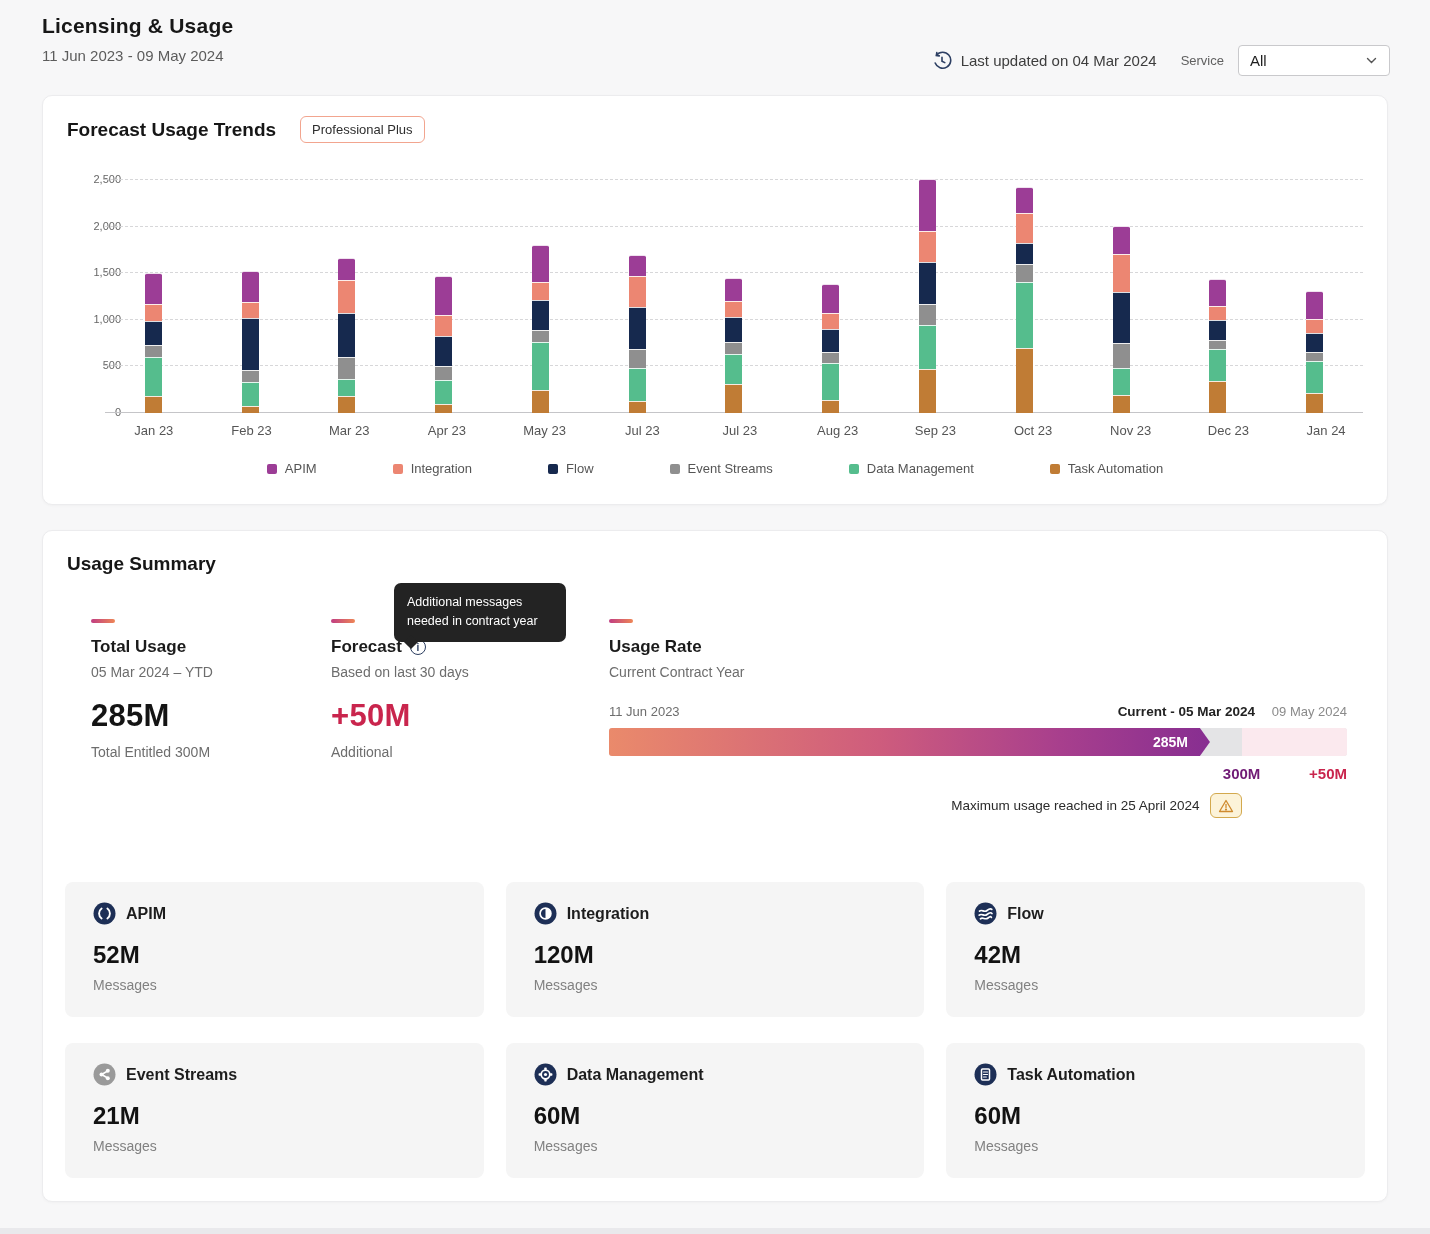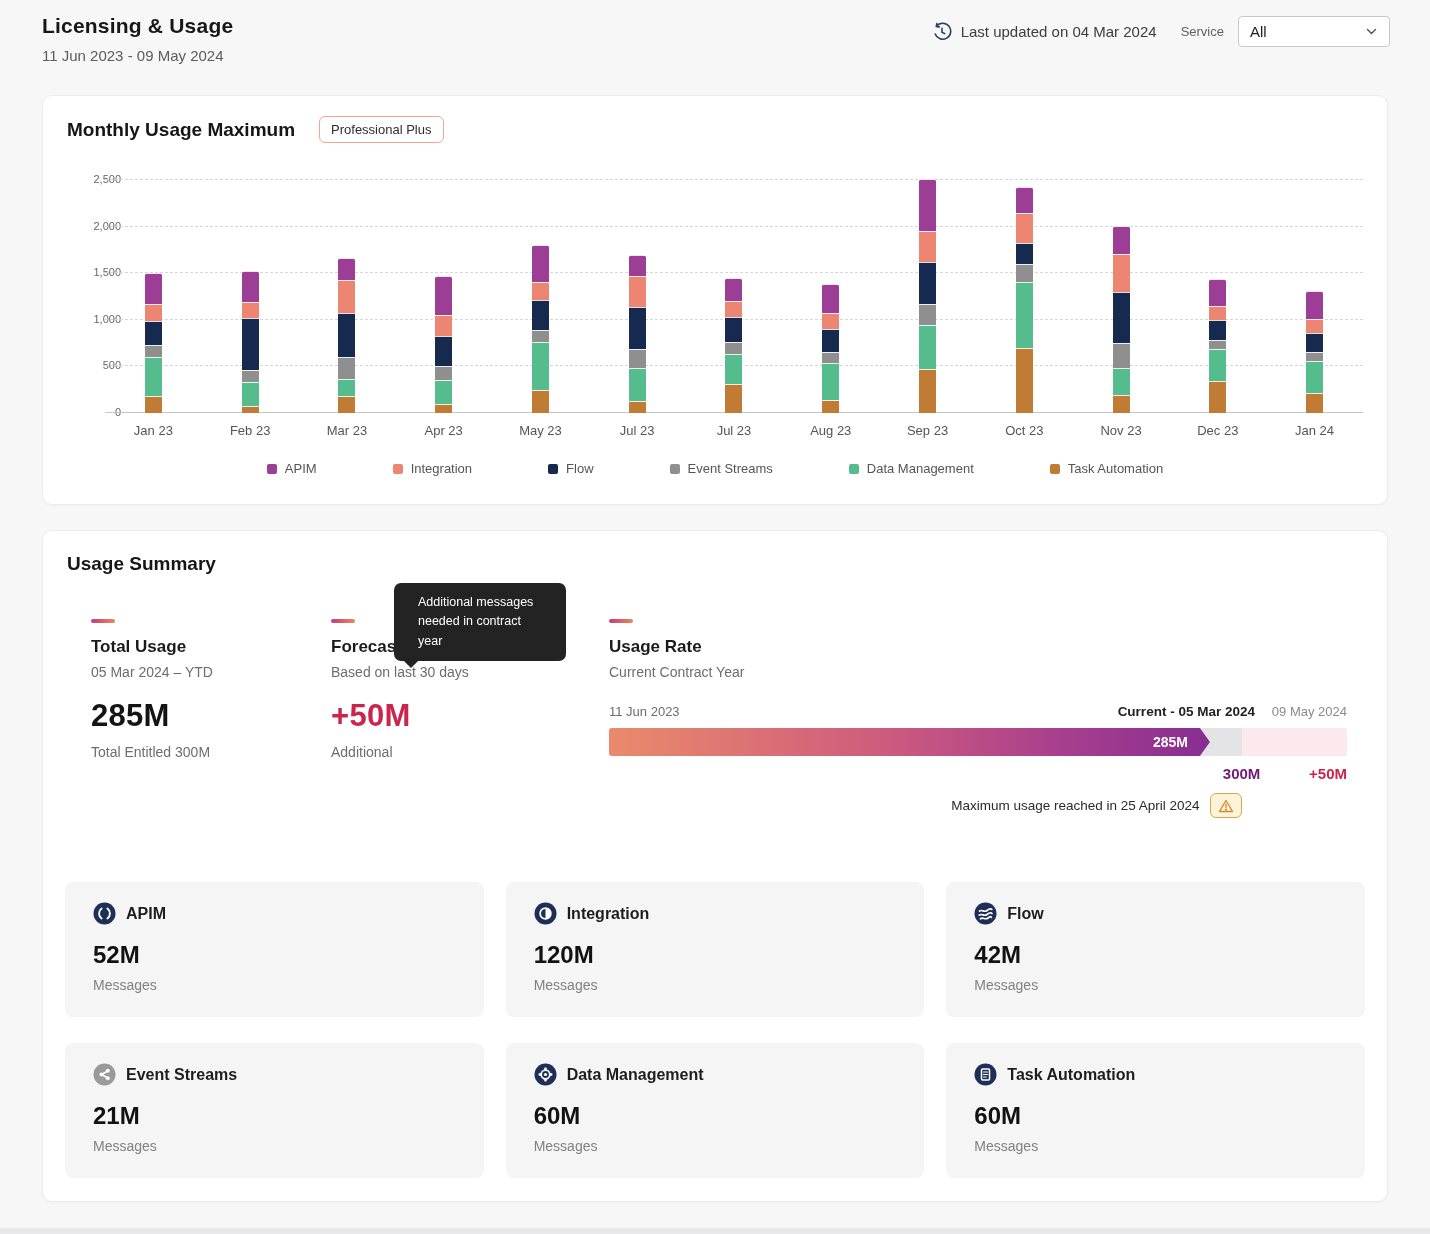--- a/index.html
+++ b/index.html
@@ -13,21 +13,21 @@
   }
   .card {
     position:absolute; left:42px; width:1346px;
     background:#fff; border:1px solid #ececee; border-radius:10px;
     box-shadow:0 1px 3px rgba(0,0,0,.03);
   }
   
   .page-header { position:absolute; left:42px; top:14px; }
   .page-title { font-size:21px; font-weight:800; color:#171717; letter-spacing:.2px; }
   .page-sub { margin-top:9px; font-size:15px; color:#5c5c5c; }
-  .header-right { position:absolute; top:16px; right:40px; display:flex; align-items:center; gap:14px;justify-content:center; }
+  .header-right { position:absolute; top:45px; right:40px; display:flex; align-items:center; gap:14px;justify-content:center; }
   .last-updated { display:flex; align-items:center; gap:9px; font-size:15px; color:#3d3d3d; }
   .service-label { font-size:13px; color:#606060; margin-left:10px; }
   .service-select {
     width:152px; height:31px; background:#fff; border:1px solid #c9c9cc; border-radius:4px;
     display:flex; align-items:center; justify-content:space-between; padding:0 11px;
     font-size:15px; color:#1d1d1d; cursor:pointer;
   }
   
   #chart-card { top:95px; height:410px; }
   .chart-head { position:absolute; left:24px; top:20px; display:flex; align-items:center; gap:24px; }
@@ -36,39 +36,39 @@
   .chart-region { position:absolute; left:62px; right:24px; top:75px; height:242px; }
   .gridline { position:absolute; left:0; right:0; height:0; border-top:1px dashed #d7d7d9; }
   .baseline { position:absolute; left:0; right:0; bottom:0; border-top:1px solid #c5c5c8; }
   .ylabel { position:absolute; width:54px; text-align:right; font-size:11px; color:#666; }
   .cols, .xlabels { display:flex; }
   .cols { position:absolute; inset:0; }
   .col { flex:1; display:flex; align-items:flex-end; justify-content:center; }
   .bar { width:17px; display:flex; flex-direction:column; justify-content:flex-end; }
   .seg { width:100%; border-top:1px solid rgba(255,255,255,.85); }
   .seg:first-child { border-radius:2px 2px 0 0; }
-  .xlabels { position:absolute; left:62px; right:24px; top:327px;align-items:center; }
+  .xlabels { position:absolute; left:62px; right:12px; top:327px;align-items:center; }
   .xlabel { flex:1; text-align:center; font-size:13px; color:#555; }
   .legend { position:absolute; left:24px; right:24px; top:365px; display:flex; justify-content:center; gap:76px; }
   .legend-item { display:flex; align-items:center; gap:8px; font-size:13px; color:#555; cursor:pointer; }
   .legend-swatch { width:10px; height:10px; border-radius:2px; }
   
   #summary-card { top:530px; height:672px; }
   .summary-title { position:absolute; left:24px; top:22px; font-size:19px; font-weight:800; color:#161616; }
   .metric { position:absolute; top:88px; }
   .dash { width:24px; height:4px; border-radius:2px; background:linear-gradient(90deg,#c03d82,#ee8656); }
   .metric-label { margin-top:14px; font-size:17px; font-weight:800; color:#1b1b1b; display:flex; align-items:center; gap:8px; }
   .metric-period { margin-top:7px; font-size:14px; color:#6d6d6d; }
   .metric-value { margin-top:18px; font-size:31px; font-weight:800; color:#141414; letter-spacing:.3px; }
   .metric-caption { margin-top:10px; font-size:14px; color:#6d6d6d; }
   .value-red { color:#c9254d; }
   .info-icon { width:16px; height:16px; border:1.6px solid #2c3e60; border-radius:50%; color:#2c3e60;
     font-size:10px; font-weight:700; display:flex; align-items:center; justify-content:center; cursor:pointer; font-style:normal; }
   .tooltip { position:absolute; left:351px; top:52px; width:172px; background:#232323; color:#fff; border-radius:7px;
-    padding:10px 24px; font-size:12.5px; line-height:1.55; z-index:5; }
+    padding:10px 13px; font-size:12.5px; line-height:1.55; z-index:5; }
   .tooltip-arrow { position:absolute; left:12px; bottom:-5px; width:10px; height:10px; background:#232323; transform:rotate(45deg); }
   
   #usage-rate { width:738px; }
   .rate-track-labels { position:relative; margin-top:24px; height:18px; font-size:13px; color:#6d6d6d; }
   .rate-current-label { position:absolute; transform:translateX(-100%); font-size:13.5px; font-weight:700; color:#222; white-space:nowrap; }
   .rate-end-label { position:absolute; right:0; color:#8a8a8a; }
   .rate-bar { position:relative; margin-top:6px; height:28px; border-radius:3px; background:#e4e4e6; overflow:hidden; }
   .rate-fill { position:absolute; left:0; top:0; bottom:0;
     background:linear-gradient(90deg,#ea8a6b 0%,#ce5c7d 45%,#a83f8d 75%,#872e91 100%);
     clip-path:polygon(0 0, calc(100% - 10px) 0, 100% 50%, calc(100% - 10px) 100%, 0 100%);
@@ -116,21 +116,21 @@
     <span style="display:flex;">
       <svg width="13" height="13" viewBox="0 0 13 13" fill="none" stroke="#555" stroke-width="1.4" stroke-linecap="round">
           <path d="M2.5 4.5 L6.5 8.5 L10.5 4.5"></path>
         </svg>
     </span>
   </div>
 </div>
 
 <div class="card" id="chart-card">
   <div class="chart-head">
-    <div class="chart-title">Monthly Usage Maximum</div>
+    <div class="chart-title">Forecast Usage Trends</div>
     <div class="plan-badge">Professional Plus</div>
   </div>
   <div id="yaxis" style="position: absolute; left: 0px; top: 0px;">
       <div class="ylabel" style="left: 24px; top: 310px;">0</div>
       <div class="ylabel" style="left: 24px; top: 263.462px;">500</div>
       <div class="ylabel" style="left: 24px; top: 216.923px;">1,000</div>
       <div class="ylabel" style="left: 24px; top: 170.385px;">1,500</div>
       <div class="ylabel" style="left: 24px; top: 123.846px;">2,000</div>
       <div class="ylabel" style="left: 24px; top: 77.3077px;">2,500</div>
     </div>

